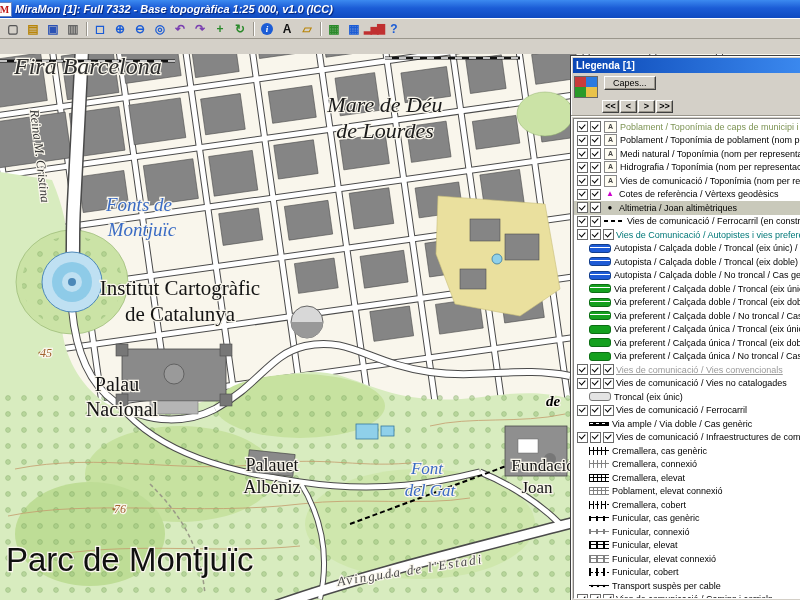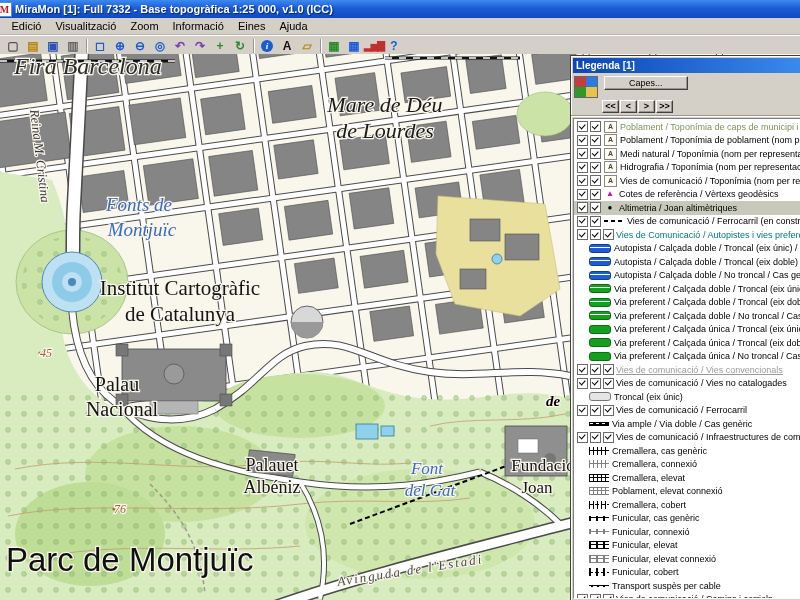--- a/index.html
+++ b/index.html
@@ -6,21 +6,21 @@
   .screen{position:relative;width:800px;height:600px;overflow:hidden;background:#d4d0c8;
           font-family:"Liberation Sans",sans-serif;cursor:default;}
 
   
   .titlebar{height:18px;display:flex;align-items:center;padding-left:2px;
     background:linear-gradient(180deg,#3c8af0 0%,#1b5cd6 45%,#0f4ac0 100%);}
   .titlebar-inner{display:flex;align-items:center;margin-left:-5px;}
   .app-icon{width:13px;height:13px;background:#fff;border:1px solid #6a86c0;color:#c01818;
     font:bold 10px/13px "Liberation Serif",serif;text-align:center;margin-right:3px;flex:none;}
   .title-text{color:#fff;font-size:11px;font-weight:bold;white-space:nowrap;
-    text-shadow:1px 1px 1px #00227a;}
+    text-shadow:1px 1px 1px #00227a;font-style:italic;}
 
   
   .menubar{height:16px;display:flex;align-items:center;font-size:11px;color:#000;
     border-bottom:1px solid #b9b5ac;overflow:hidden;}
   .menubar-inner{display:flex;margin-left:-37px;}
   .menu-item{padding:1px 7px;white-space:nowrap;}
 
   
   .toolbar{height:19px;display:flex;align-items:center;padding-left:3px;
     border-top:1px solid #ffffff;border-bottom:1px solid #9a968c;}
@@ -44,21 +44,21 @@
   .legend-titlebar{height:15px;margin:2px 2px 0 2px;display:flex;align-items:center;padding-left:3px;
     background:linear-gradient(90deg,#0a46b4,#3c8af0);color:#fff;font-size:10px;font-weight:bold;}
   .legend-tools{padding:3px 2px 2px 3px;border-bottom:1px solid #9a968c;box-shadow:0 1px 0 #fff;}
   .legend-tools-row1{display:flex;align-items:flex-start;}
   .legend-mini-map{width:22px;height:20px;margin-right:6px;border:1px solid #666;background-repeat:no-repeat;
     background-image:linear-gradient(#c83c3c,#c83c3c),linear-gradient(#2a7ae0,#2a7ae0),
                      linear-gradient(#2a9a2a,#2a9a2a),linear-gradient(#e8c24a,#e8c24a);
     background-size:11px 10px,11px 10px,11px 10px,11px 10px;
     background-position:0 0,11px 0,0 10px,11px 10px;}
   .btn3d{background:#d4d0c8;border:1px solid;border-color:#fff #404040 #404040 #fff;
-    box-shadow:inset -1px -1px 0 #9a968c;font-size:9px;padding:1px 24px;font-family:"Liberation Sans",sans-serif;}
+    box-shadow:inset -1px -1px 0 #9a968c;font-size:9px;padding:1px 8px;font-family:"Liberation Sans",sans-serif;}
   .legend-nav{display:flex;gap:1px;margin-top:2px;margin-left:28px;}
   .legend-nav .btn3d{width:17px;padding:0;text-align:center;font-weight:bold;height:13px;line-height:11px;}
   .lg-list{flex:1;margin:2px;background:#fff;border:1px solid;border-color:#808080 #fff #fff #808080;
     overflow:hidden;padding-top:1px;}
   .lg-row{display:flex;align-items:center;height:13.5px;padding-left:3px;white-space:nowrap;}
   .lg-row.lvl1{padding-left:14px;}
   .lg-row.hl{background:#c9c9bb;}
   .lg-label{font-size:9px;color:#000;overflow:hidden;}
   .cb{width:9px;height:9px;flex:none;border:1px solid #6a6a6a;background:#fff;margin-right:2px;position:relative;}
   .cb::after{content:"";position:absolute;left:1px;top:1.5px;width:5px;height:2.5px;
@@ -114,31 +114,20 @@
 
 <div class="screen">
 
   <div class="titlebar">
     <div class="titlebar-inner">
       <span class="app-icon">M</span>
       <span class="title-text">MiraMon [1]:  Full 7332 - Base topogràfica 1:25 000, v1.0 (ICC)</span>
     </div>
   </div>
 
-  <div class="menubar">
-    <div class="menubar-inner" id="menu-items">
-        <span class="menu-item">Fitxer</span>
-        <span class="menu-item">Edició</span>
-        <span class="menu-item">Visualització</span>
-        <span class="menu-item">Zoom</span>
-        <span class="menu-item">Informació</span>
-        <span class="menu-item">Eines</span>
-        <span class="menu-item">Ajuda</span>
-      </div>
-  </div>
 
   <div class="toolbar" id="toolbar-items">
       <button class="tb-btn">
         <span class="tb-ico ico-new-doc" style="color: rgb(85, 85, 85);">▢</span>
       </button>
       <button class="tb-btn">
         <span class="tb-ico ico-open-map" style="color: rgb(184, 134, 11);">▤</span>
       </button>
       <button class="tb-btn">
         <span class="tb-ico ico-save" style="color: rgb(43, 82, 181);">▣</span>

